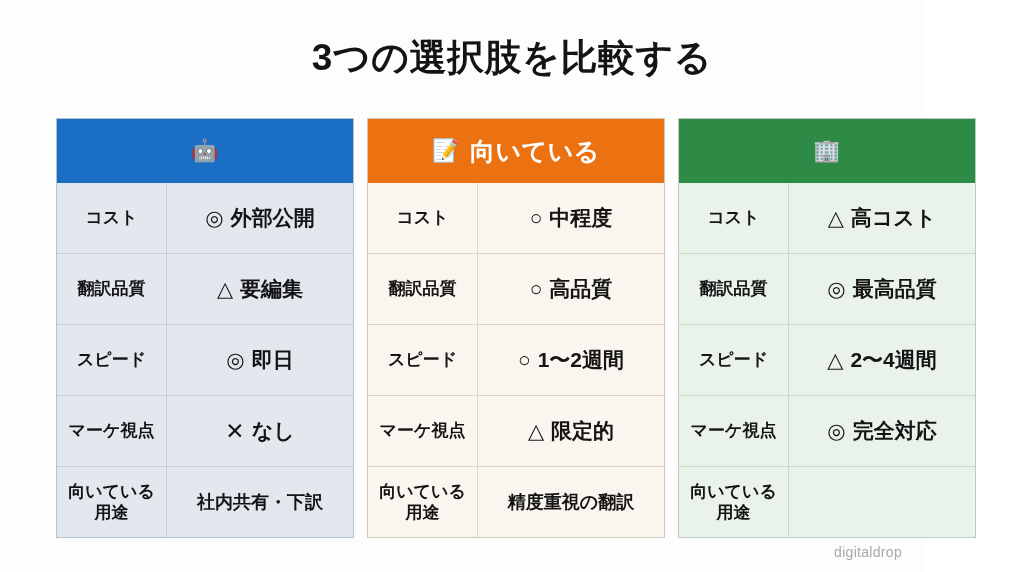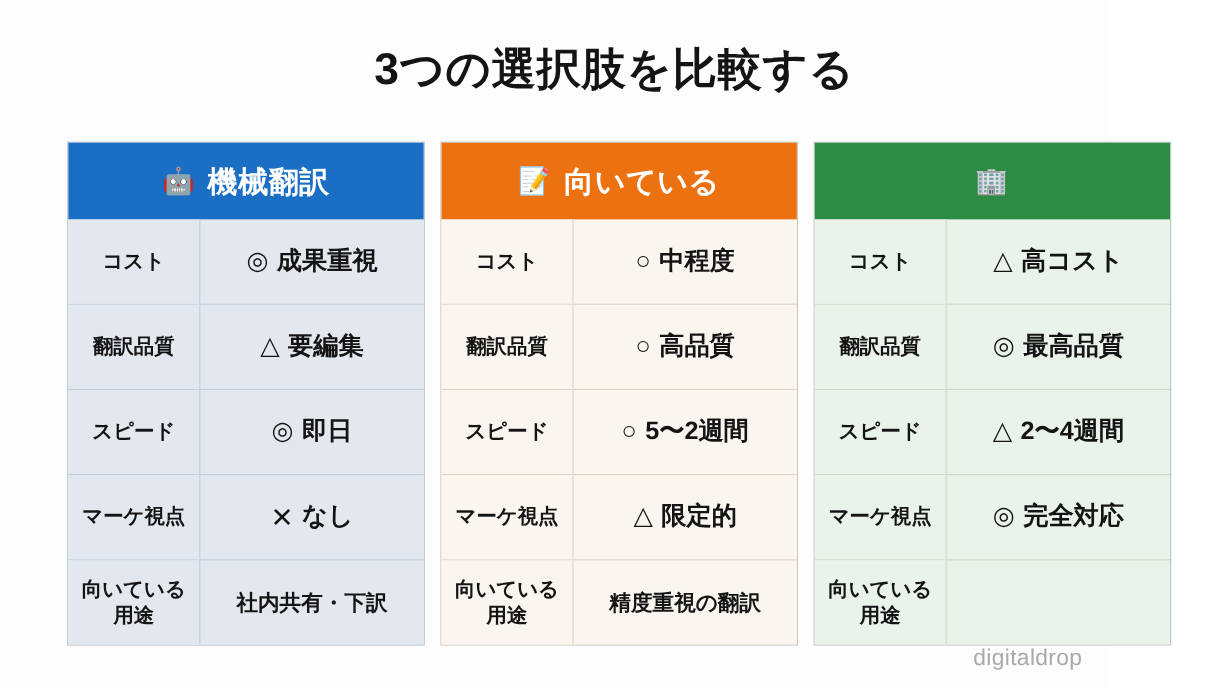--- a/index.html
+++ b/index.html
@@ -146,45 +146,44 @@
   
   .t-specialist .cmp-header { background: #2e8b45; }
   .t-specialist { border-color: #bdcbbf; }
   .t-specialist .cmp-row { background: #eaf3ea; border-top-color: #ccdacd; }
   .t-specialist .cmp-label { background: #eaf3ea; border-right-color: #ccdacd; }
 
   .watermark {
     position: absolute;
     right: 22px;
     bottom: 12px;
-    font-size: 19px;
+    font-size: 14px;
     color: #a9a9a9;
     letter-spacing: 0.3px;
   }
 </style>
 </head>
 <body>
 
 <div class="slide">
 
   <div class="slide-title">3つの選択肢を比較する</div>
 
   <div class="tables-row">
 
     <div class="cmp-table t-machine">
       <div class="cmp-header">
         <span class="hd-emoji">🤖</span>
-        <span>機械翻訳</span>
       </div>
       <div class="cmp-body">
         <div class="cmp-row">
           <div class="cmp-label">コスト</div>
           <div class="cmp-value">
             <span class="mark">◎</span>
-            <span>成果重視</span>
+            <span>外部公開</span>
           </div>
         </div>
         <div class="cmp-row">
           <div class="cmp-label">翻訳品質</div>
           <div class="cmp-value">
             <span class="mark">△</span>
             <span>要編集</span>
           </div>
         </div>
         <div class="cmp-row">
@@ -232,21 +231,21 @@
           <div class="cmp-label">翻訳品質</div>
           <div class="cmp-value">
             <span class="mark">○</span>
             <span>高品質</span>
           </div>
         </div>
         <div class="cmp-row">
           <div class="cmp-label">スピード</div>
           <div class="cmp-value">
             <span class="mark">○</span>
-            <span>5〜2週間</span>
+            <span>1〜2週間</span>
           </div>
         </div>
         <div class="cmp-row">
           <div class="cmp-label">マーケ視点</div>
           <div class="cmp-value">
             <span class="mark">△</span>
             <span>限定的</span>
           </div>
         </div>
         <div class="cmp-row">

